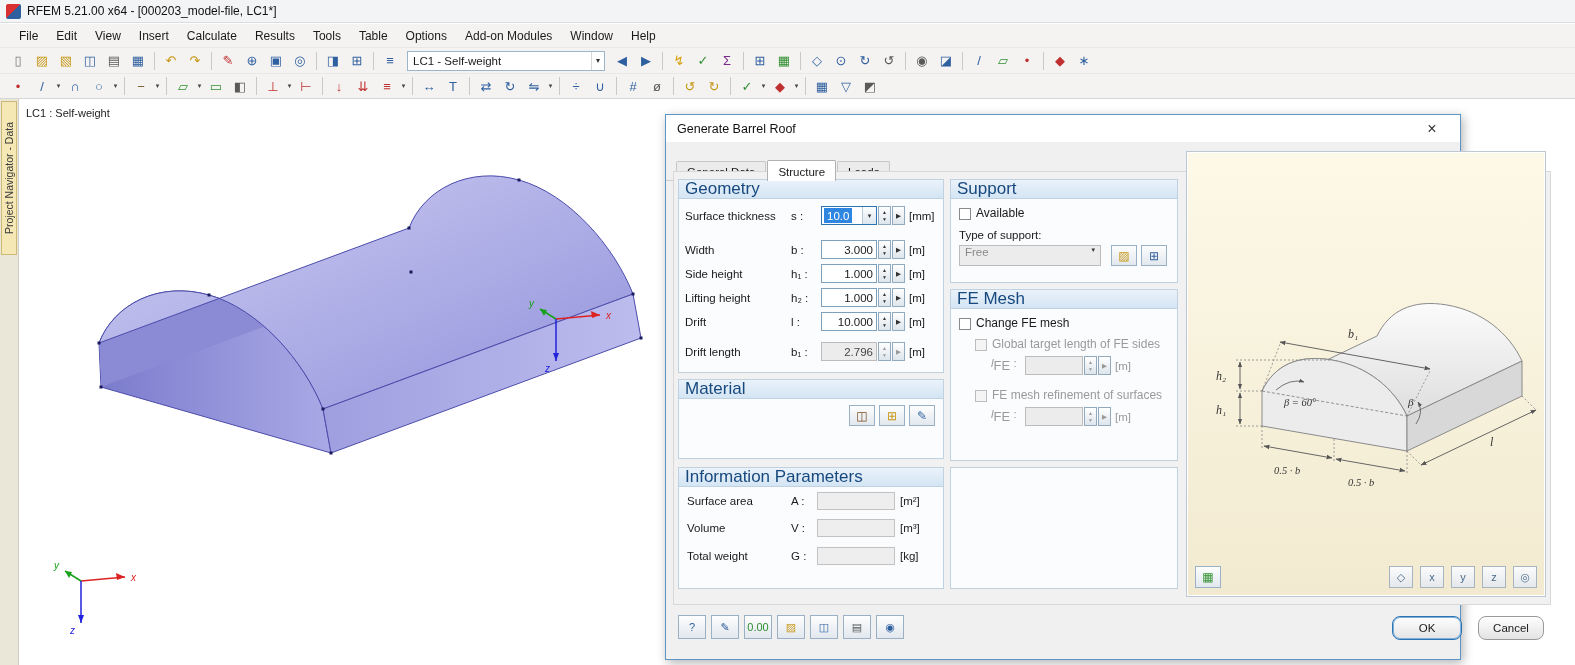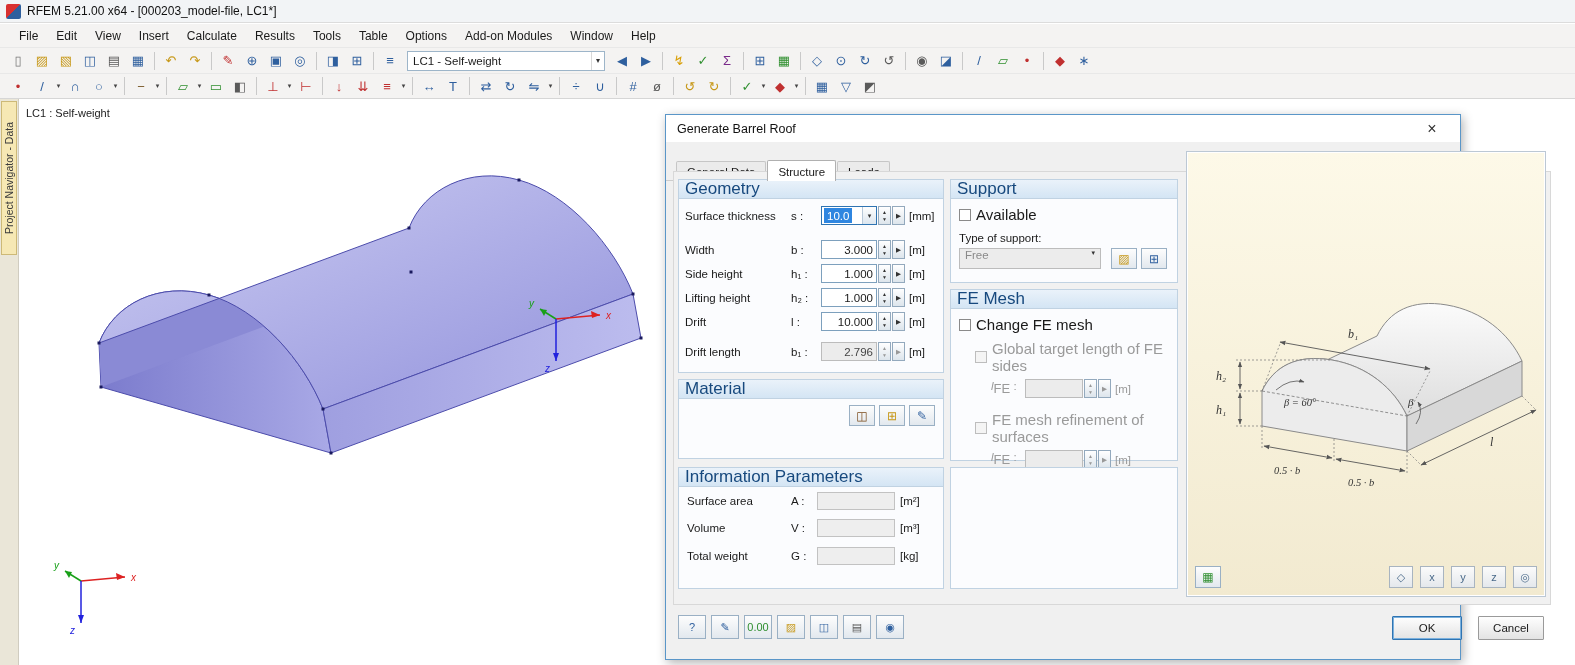--- a/index.html
+++ b/index.html
@@ -50,21 +50,21 @@
   .spin i{font-style:normal;font-size:5px;line-height:7px;color:#333}
   .spin.dis i{color:#999}
   .pbtn{width:13px;height:19px;margin-left:1px;border:1px solid #93a9bd;background:linear-gradient(#fff,#dde5ec);display:flex;align-items:center;justify-content:center;font-size:6.5px;color:#333;flex:none;box-sizing:border-box}
   .pbtn.dis{color:#999}
   .gunit{margin-left:4px;white-space:nowrap}
   .combo{height:21px;border:1px solid #7da0bd;background:#fff;display:flex;align-items:flex-start;padding:0 5px;font-size:11.5px;box-sizing:border-box}
   .combo .car{margin-left:auto;font-size:7px;color:#333;padding-left:4px}
   .combo.dis{background:#ececec;border-color:#bcbcbc;color:#8a8a8a}
   .sbt{width:26px;height:21px;border:1px solid #9ab0c4;background:linear-gradient(#fdfdfd,#e2e8ee);display:inline-flex;align-items:center;justify-content:center;font-size:12px;box-sizing:border-box}
   .btnrow{display:flex;gap:4px;justify-content:flex-end;margin:6px 8px 0}
-  .cbrow{display:flex;align-items:center;font-size:15px;margin:7px 8px 0}
+  .cbrow{display:flex;align-items:flex-end;font-size:12px;margin:7px 8px 0}
   .cbrow.dis{color:#9a9a9a}
   .cbrow.indent{margin-left:24px}
   .cb{width:12px;height:12px;border:1px solid #8a8a8a;background:#fff;margin-right:5px;flex:none;box-sizing:border-box}
   .cb.dis{border-color:#bdbdbd;background:#f4f4f4}
   .ferow{display:flex;align-items:center;margin:5px 8px 0 40px;font-size:11.5px;color:#9a9a9a}
   .lfe{width:34px}
   .lfe i{font-style:italic}
   .lfe sub{font-size:13px}
   .irow{display:flex;align-items:center;height:20px;margin:4px 8px 0;font-size:11.5px}
   .ilabel{width:104px;flex:none}
@@ -72,21 +72,21 @@
   .iinput{width:78px;height:18px;border:1px solid #c2c2c2;background:#eee;flex:none;box-sizing:border-box}
   .iunit{margin-left:5px}
   .suprow{display:flex;align-items:center;margin:5px 8px 0}
   .typelabel{font-size:11.5px;margin:9px 8px 0}
   .imgpanel{background:linear-gradient(#fdf9e8,#f2ead0);border:1px solid #bcc8d4;box-shadow:inset 0 0 0 1px #fff}
   .picbtn{position:absolute;left:8px;top:414px;width:26px;height:22px;border:1px solid #9ab0c4;background:linear-gradient(#fdfdfd,#e2e8ee);display:flex;align-items:center;justify-content:center;font-size:12px;box-sizing:border-box}
   .viewbtns{position:absolute;right:8px;top:414px;display:flex;gap:7px}
   .vbt{width:24px;height:22px;border:1px solid #a8b4c0;background:linear-gradient(#fbfbfb,#e4e8ec);display:flex;align-items:center;justify-content:center;font-size:11px;color:#4a6a8a;box-sizing:border-box}
   .footbtns{position:absolute;left:12px;top:500px;display:flex;gap:5px}
   .fbt{width:28px;height:24px;border:1px solid #9ab0c4;background:linear-gradient(#fdfdfd,#e2e8ee);display:flex;align-items:center;justify-content:center;font-size:11px;box-sizing:border-box}
-  .btn{position:absolute;top:501px;height:24px;display:flex;align-items:center;justify-content:center;font-size:11.5px;background:linear-gradient(#fefefe,#e3e3e3);border:1px solid #9a9a9a;border-radius:1px;box-sizing:border-box}
+  .btn{position:absolute;top:501px;height:24px;display:flex;align-items:center;justify-content:center;font-size:11.5px;background:linear-gradient(#fefefe,#e3e3e3);border:1px solid #9a9a9a;border-radius:8px;box-sizing:border-box}
   .btn.ok{left:726px;width:70px;border:1px solid #2f74b2;box-shadow:0 0 0 1px #7ab0dd inset}
   .btn.cancel{left:812px;width:66px}
   .diag text{font-family:"Liberation Serif",serif;font-style:italic;fill:#333}
 </style>
 </head>
 <body>
 
 <div class="app">
 
   <div class="titlebar">

